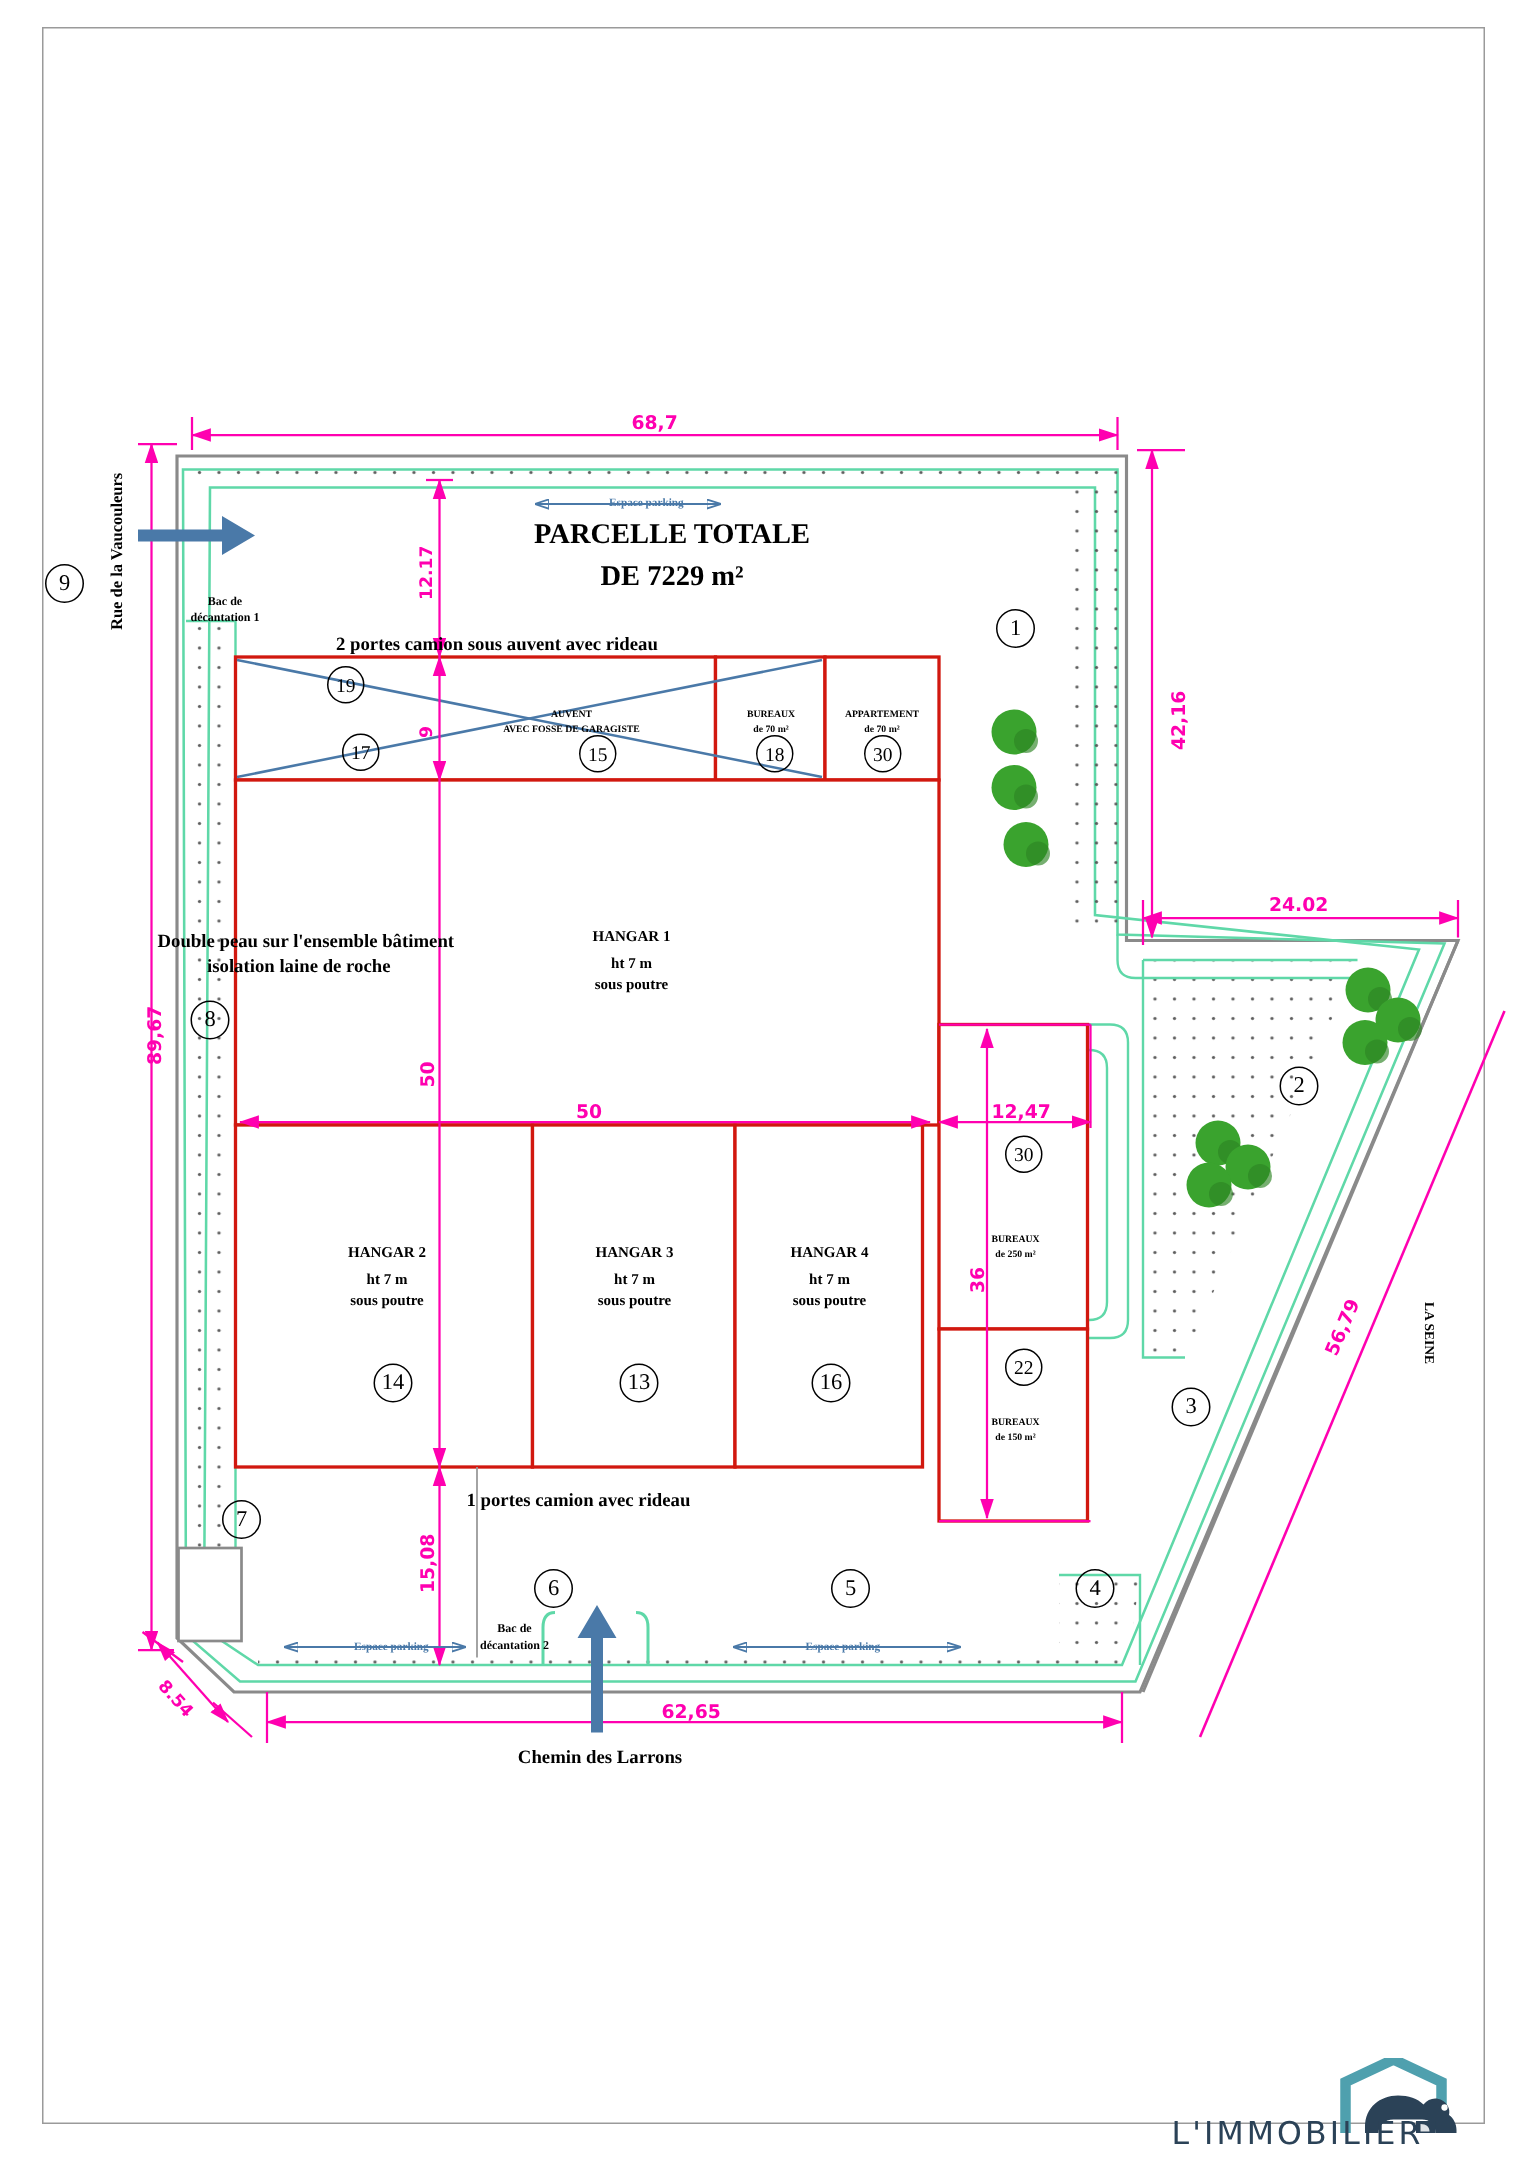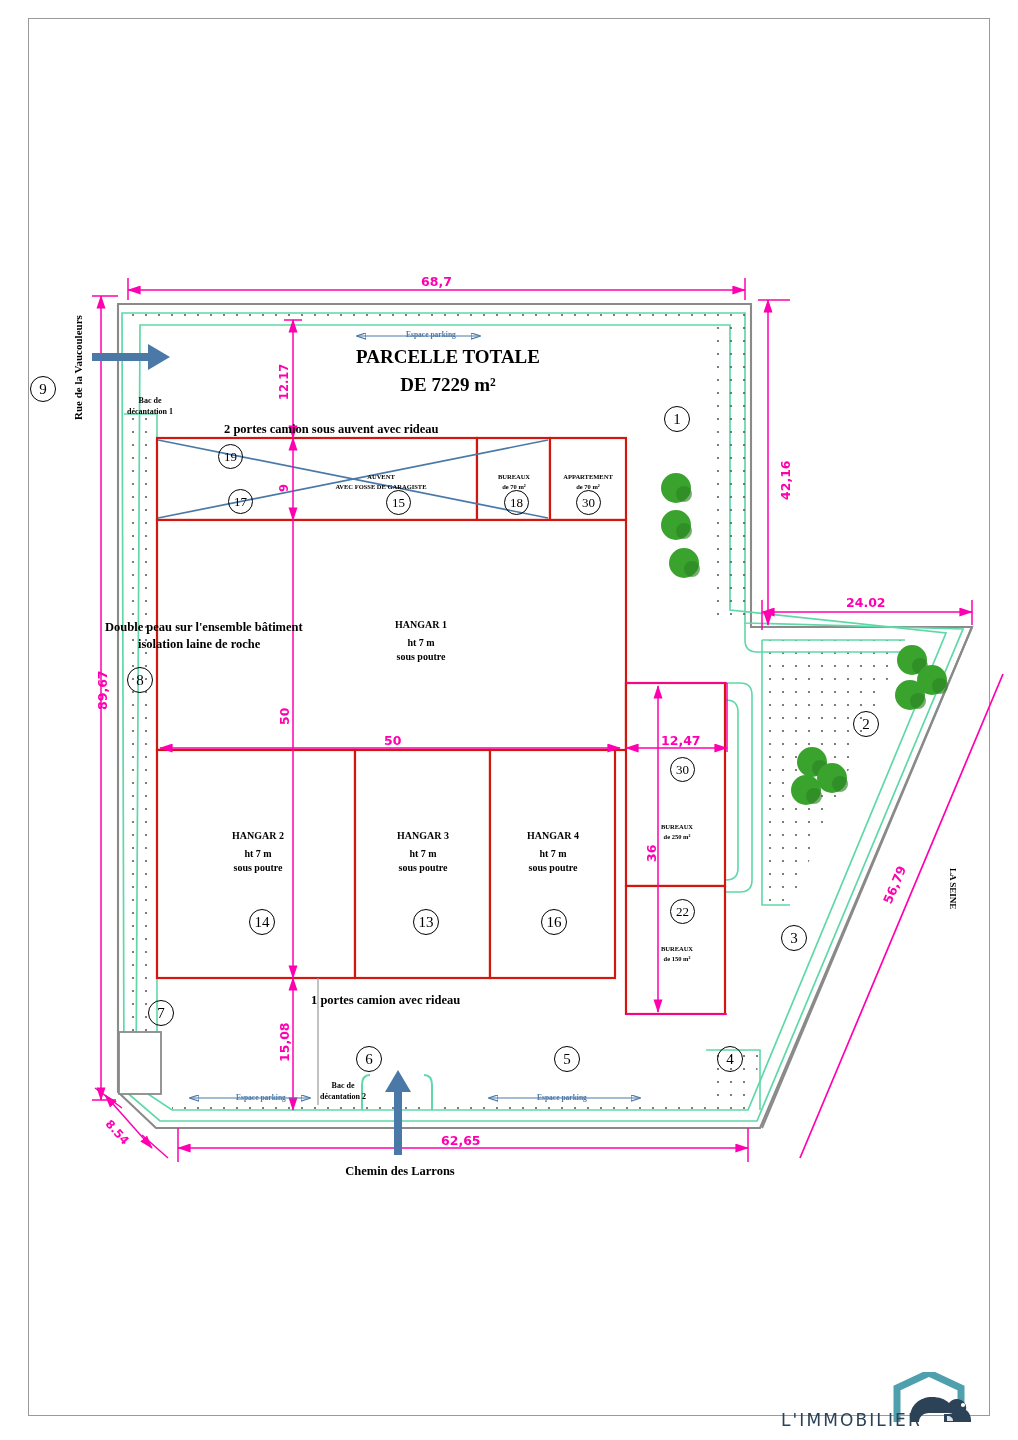--- a/index.html
+++ b/index.html
@@ -26,21 +26,21 @@
   .park{position:absolute;color:#4a79a8;font-family:"Liberation Serif",serif;
         font-size:7.5px;font-weight:bold;white-space:nowrap;text-align:right;}
   .circ{position:absolute;border:1.7px solid #000;border-radius:50%;
         display:flex;align-items:center;justify-content:center;
         font-family:"Liberation Serif",serif;font-size:15px;color:#000;
         background:transparent;}
   .circ.sm{font-size:13px;}
   #logo{position:absolute;left:779px;top:1372px;width:212px;height:62px;}
   .logo-text{position:absolute;font-family:"DejaVu Sans",sans-serif;color:#2b4257;}
   #ours{left:0px;top:-2px;font-size:42px;font-weight:bold;letter-spacing:2px;}
-  #immo{left:2px;top:38px;font-size:17px;font-weight:normal;letter-spacing:2.1px;}
+  #immo{left:2px;top:38px;font-size:21px;font-weight:normal;letter-spacing:2.1px;}
 </style>
 </head>
 <body>
 
 <div id="page">
   <div id="page-frame"></div>
 
 
   <svg id="plan" width="1018" height="1440" viewBox="0 0 1018 1440">
     <defs>

